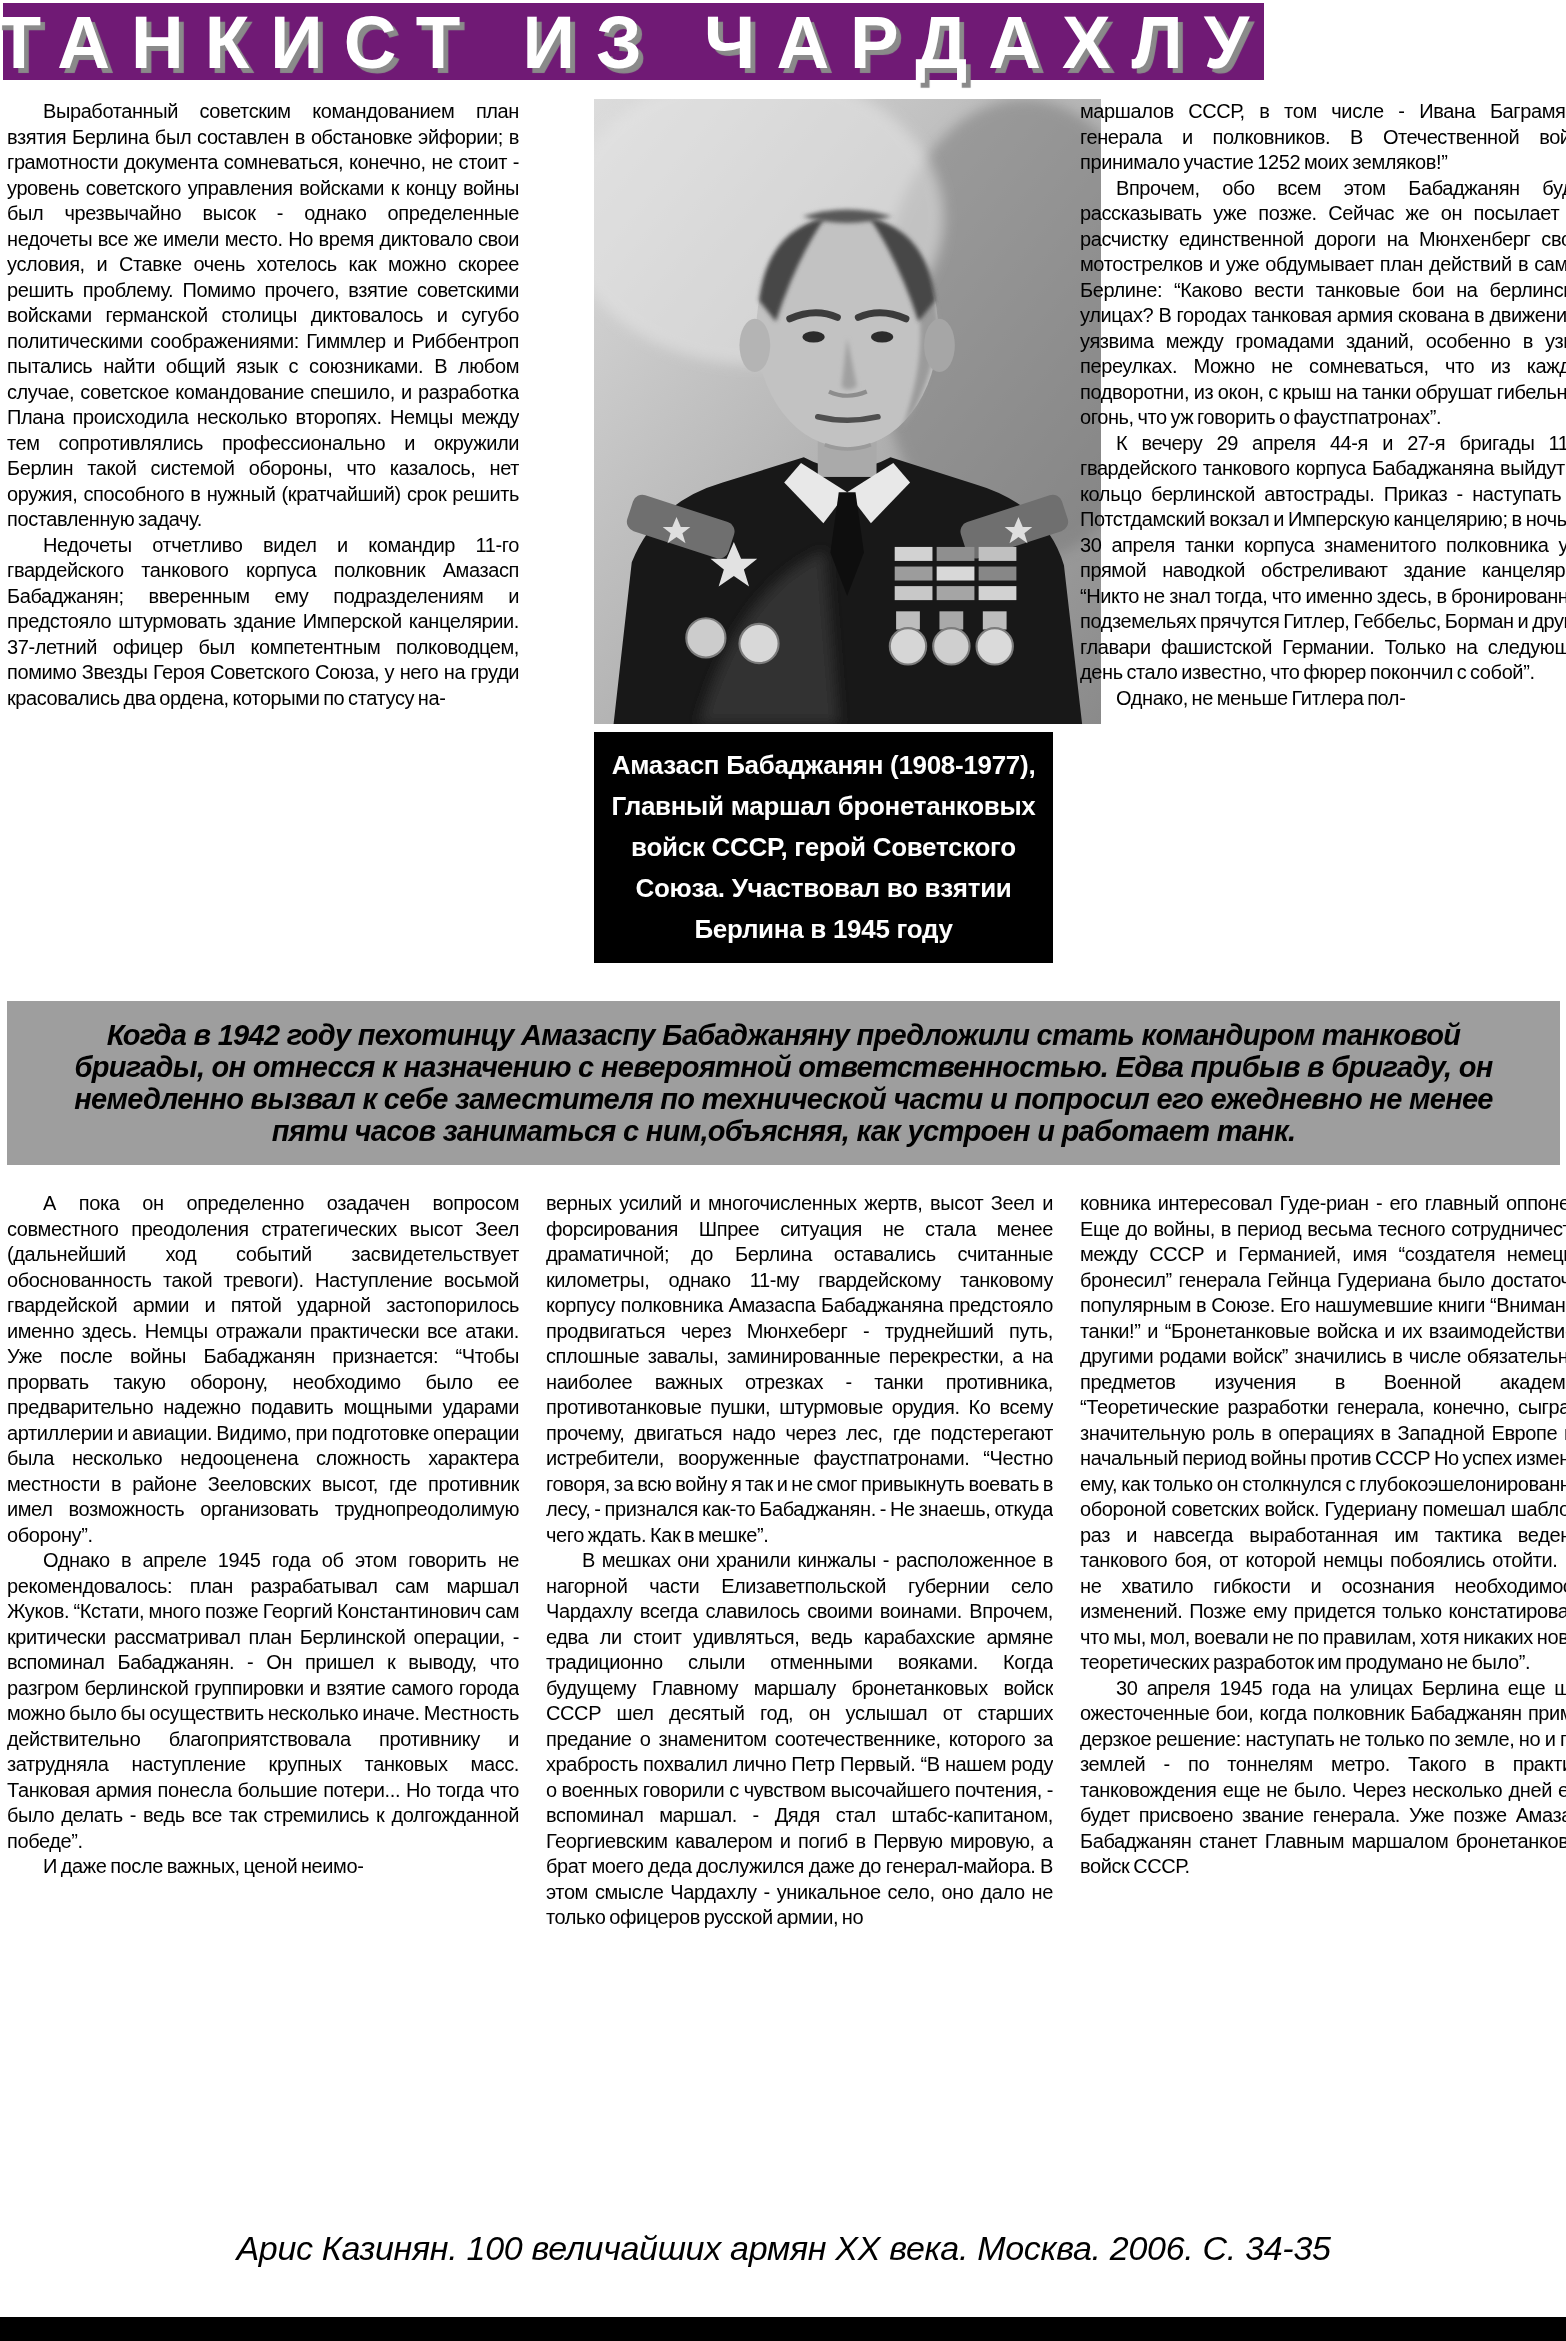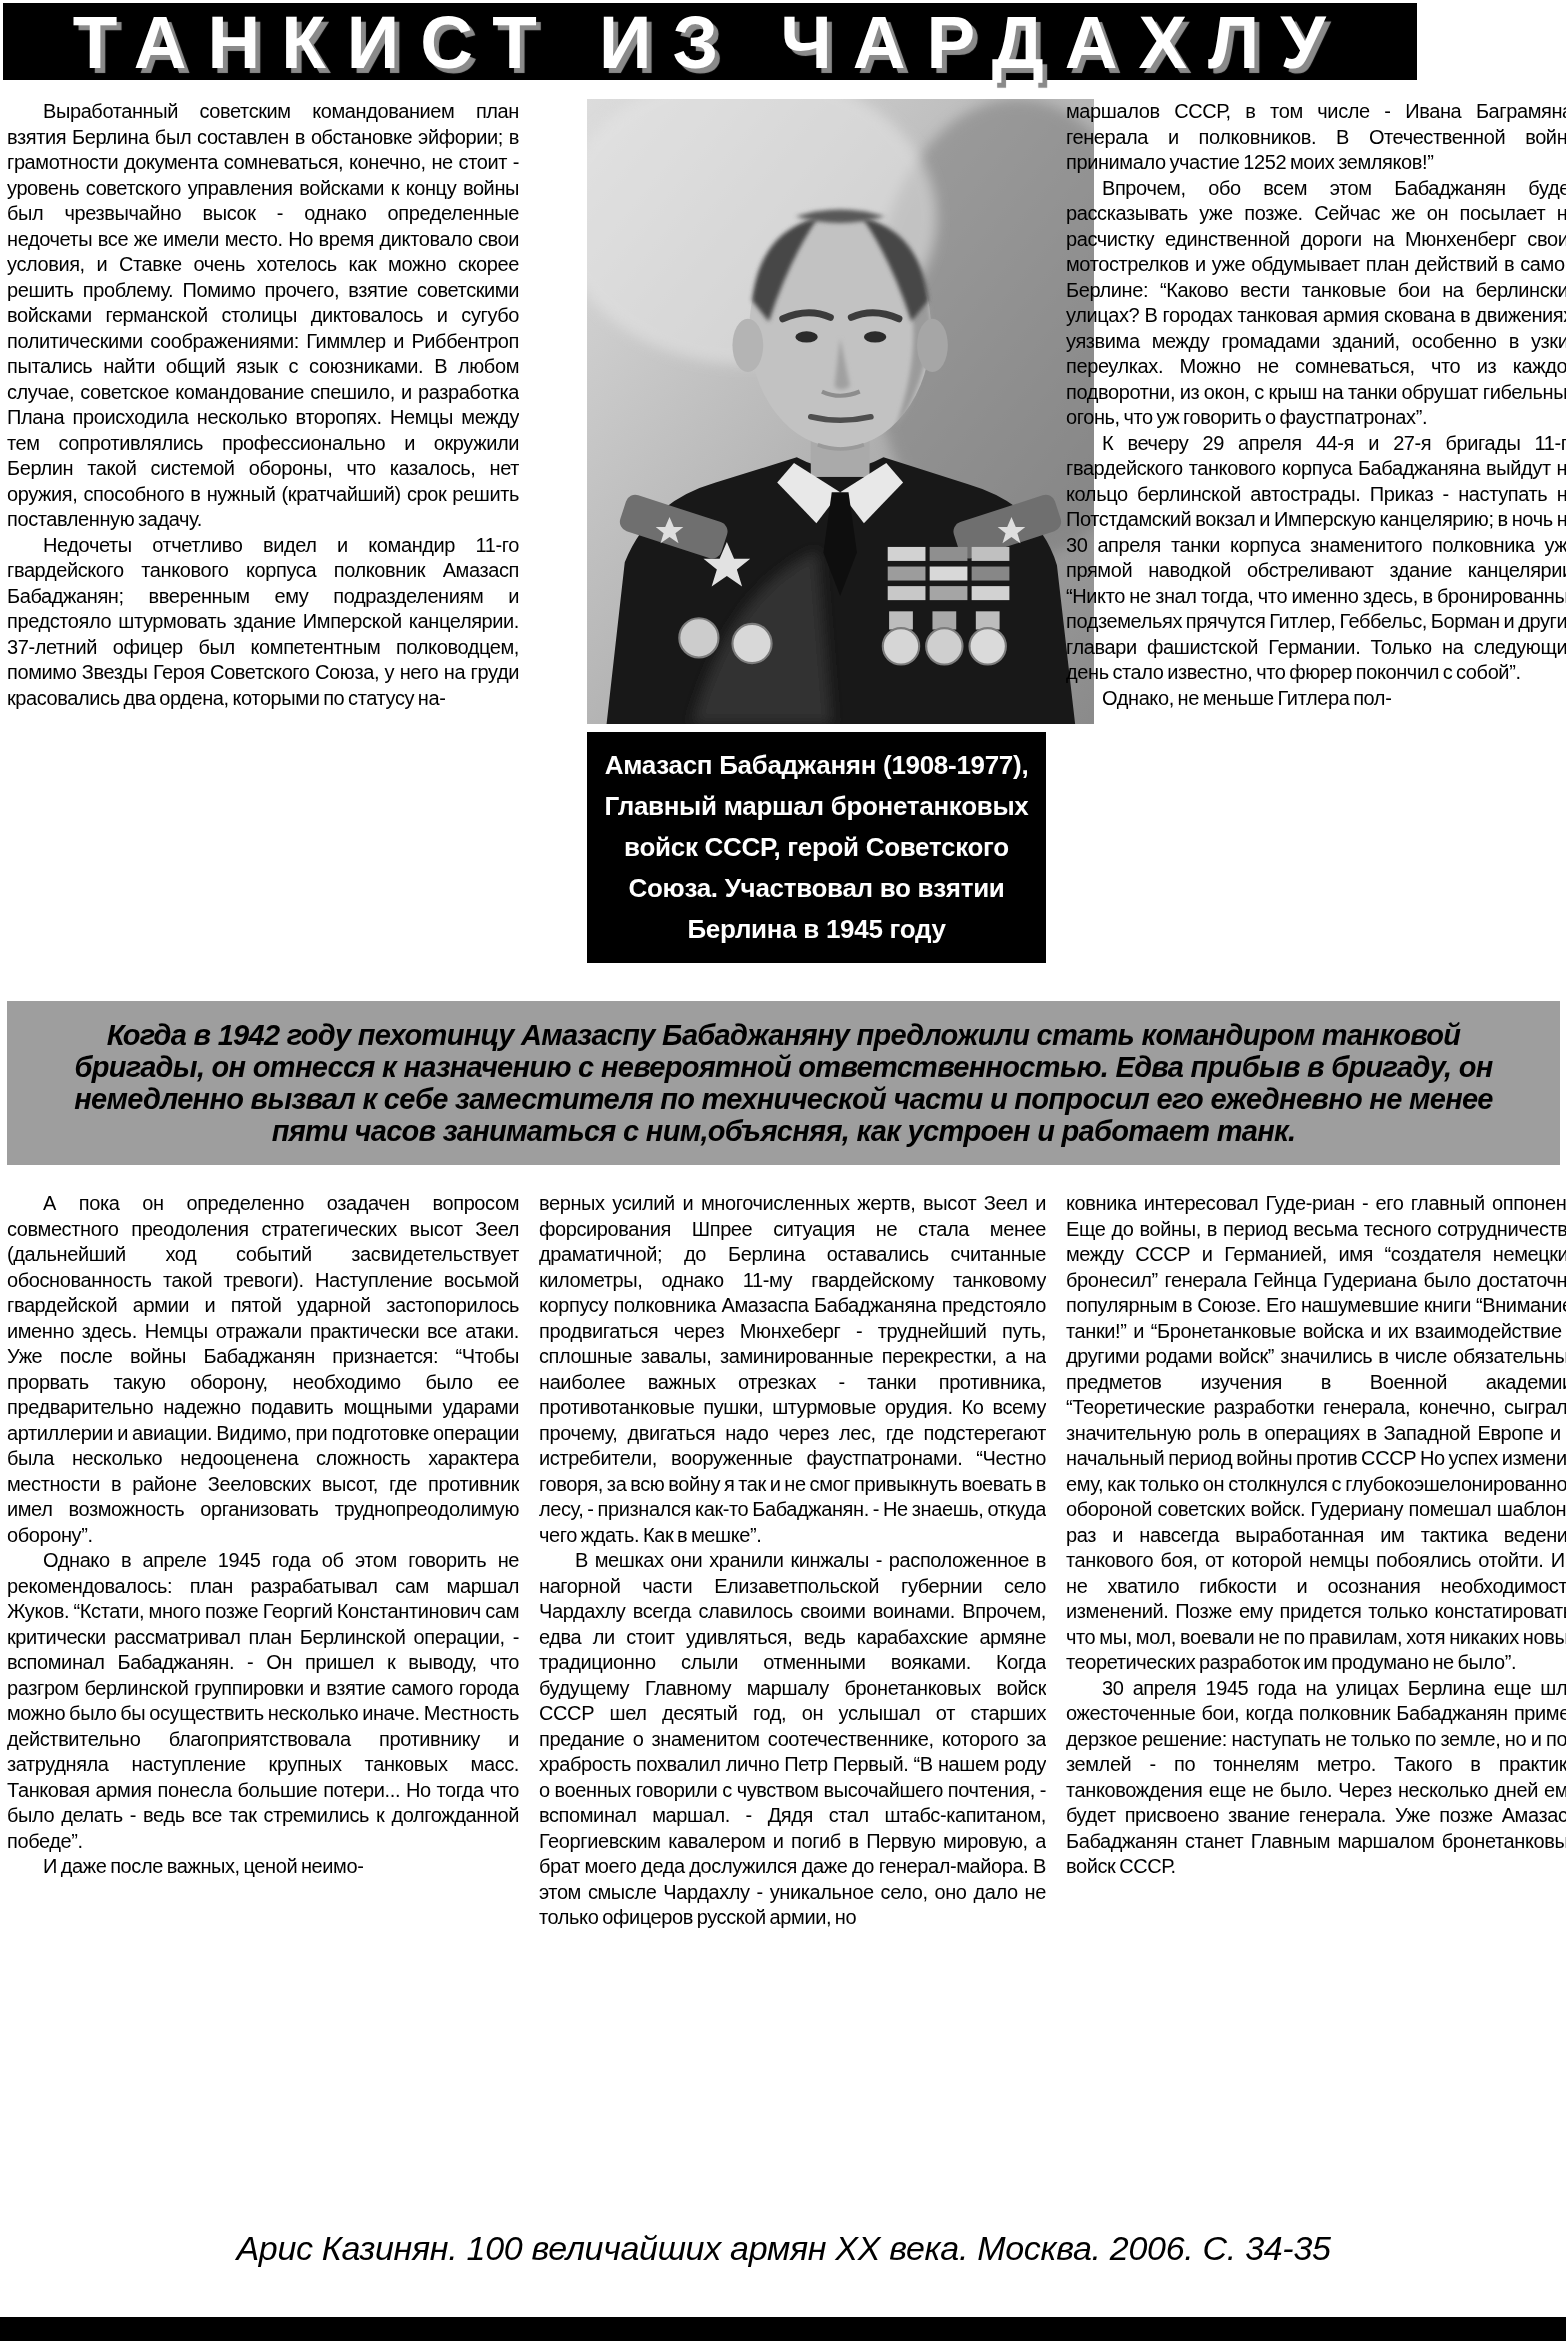--- a/index.html
+++ b/index.html
@@ -2,33 +2,33 @@
 <html lang="ru" style="font-size:11.2px"><head>
 <meta charset="utf-8">
 <style>
   html,body{margin:0;padding:0;background:#777;}
   .page{
     position:relative;width:1567px;height:2342px;background:#ffffff;
     font-family:"Liberation Sans", sans-serif;color:#000;overflow:hidden;
   }
   
   .banner{
-    position:absolute;left:2.8px;top:2.8px;width:1414px;height:77px;background:#000000;
+    position:absolute;left:2.8px;top:2.8px;width:1261px;height:77px;background:#701a75;
     display:flex;align-items:center;justify-content:center;
   }
   .banner h1{
     margin:0;color:#fff;font-weight:bold;font-size:73px;line-height:77px;
     letter-spacing:21px;white-space:nowrap;
     text-shadow:4.9px 4.9px 0.7px #8a8a8a;
     transform:scaleY(1.02);
   }
   
   .cols{
     position:absolute;left:7px;width:1553px;
-    display:grid;grid-template-columns:512px 507px 512px;column-gap:20px;
+    display:grid;grid-template-columns:512px 507px 512px;column-gap:27px;
   }
   .top-section{top:99px;height:898px;}
   .bottom-section{top:1191px;height:1016px;}
   .col{overflow:hidden;}
   .col p{
     margin:0;text-align:justify;
     font-size:20px;line-height:25.5px;
     letter-spacing:-0.4px;word-spacing:-1.4px;
   }
   .col p.indent{text-indent:36px;}

